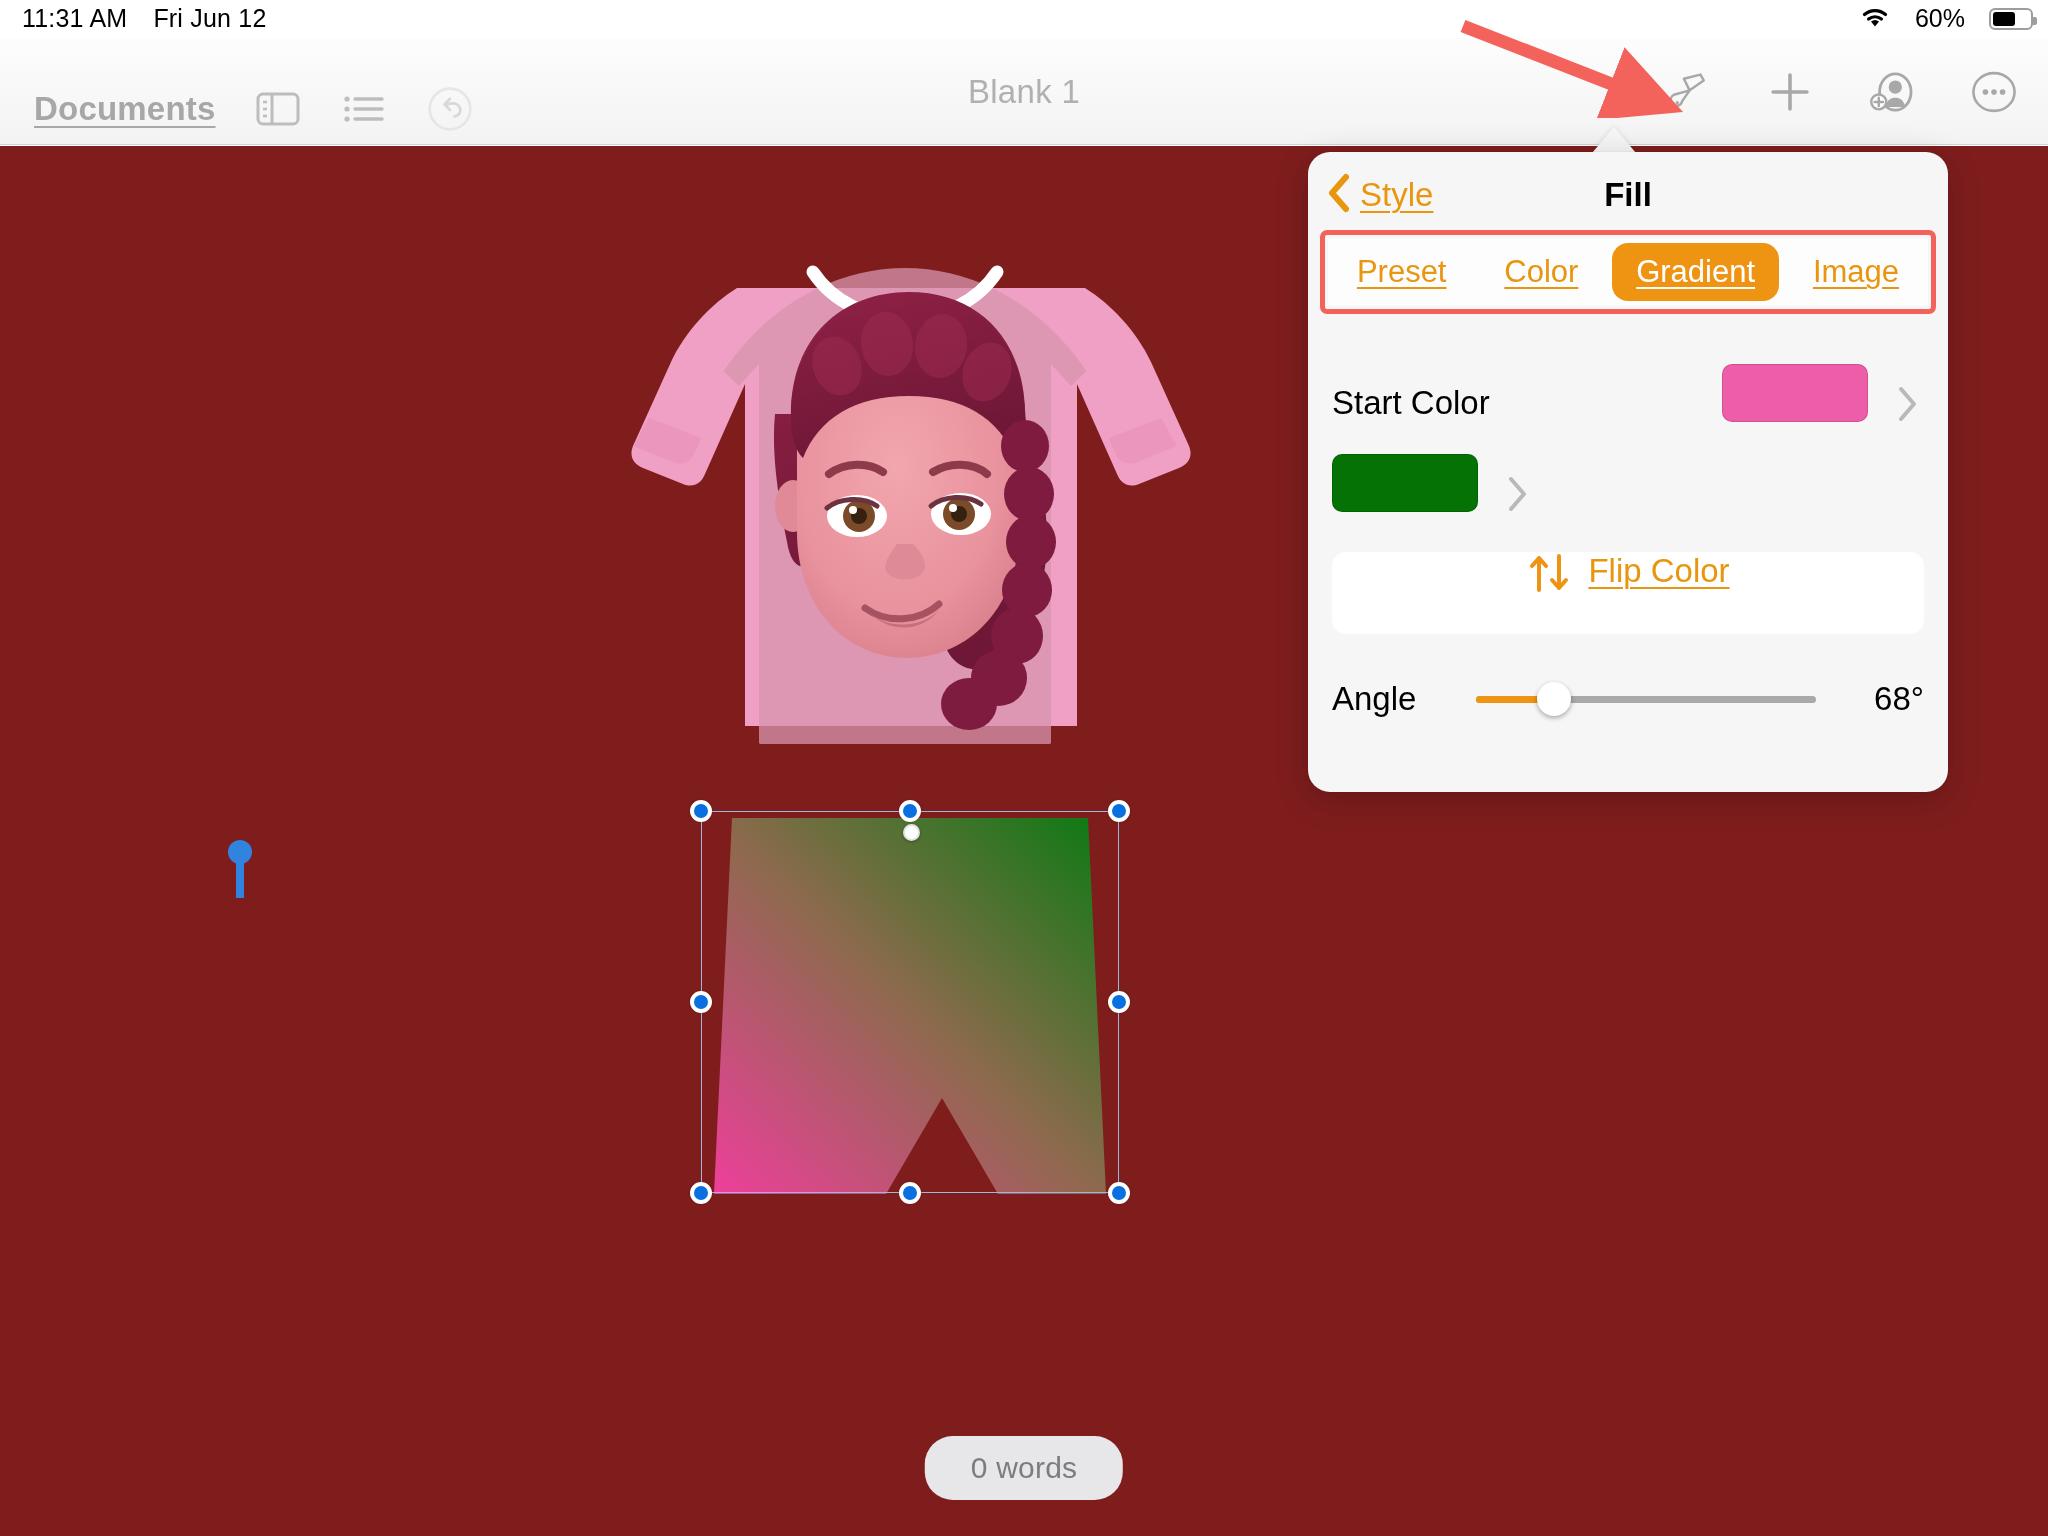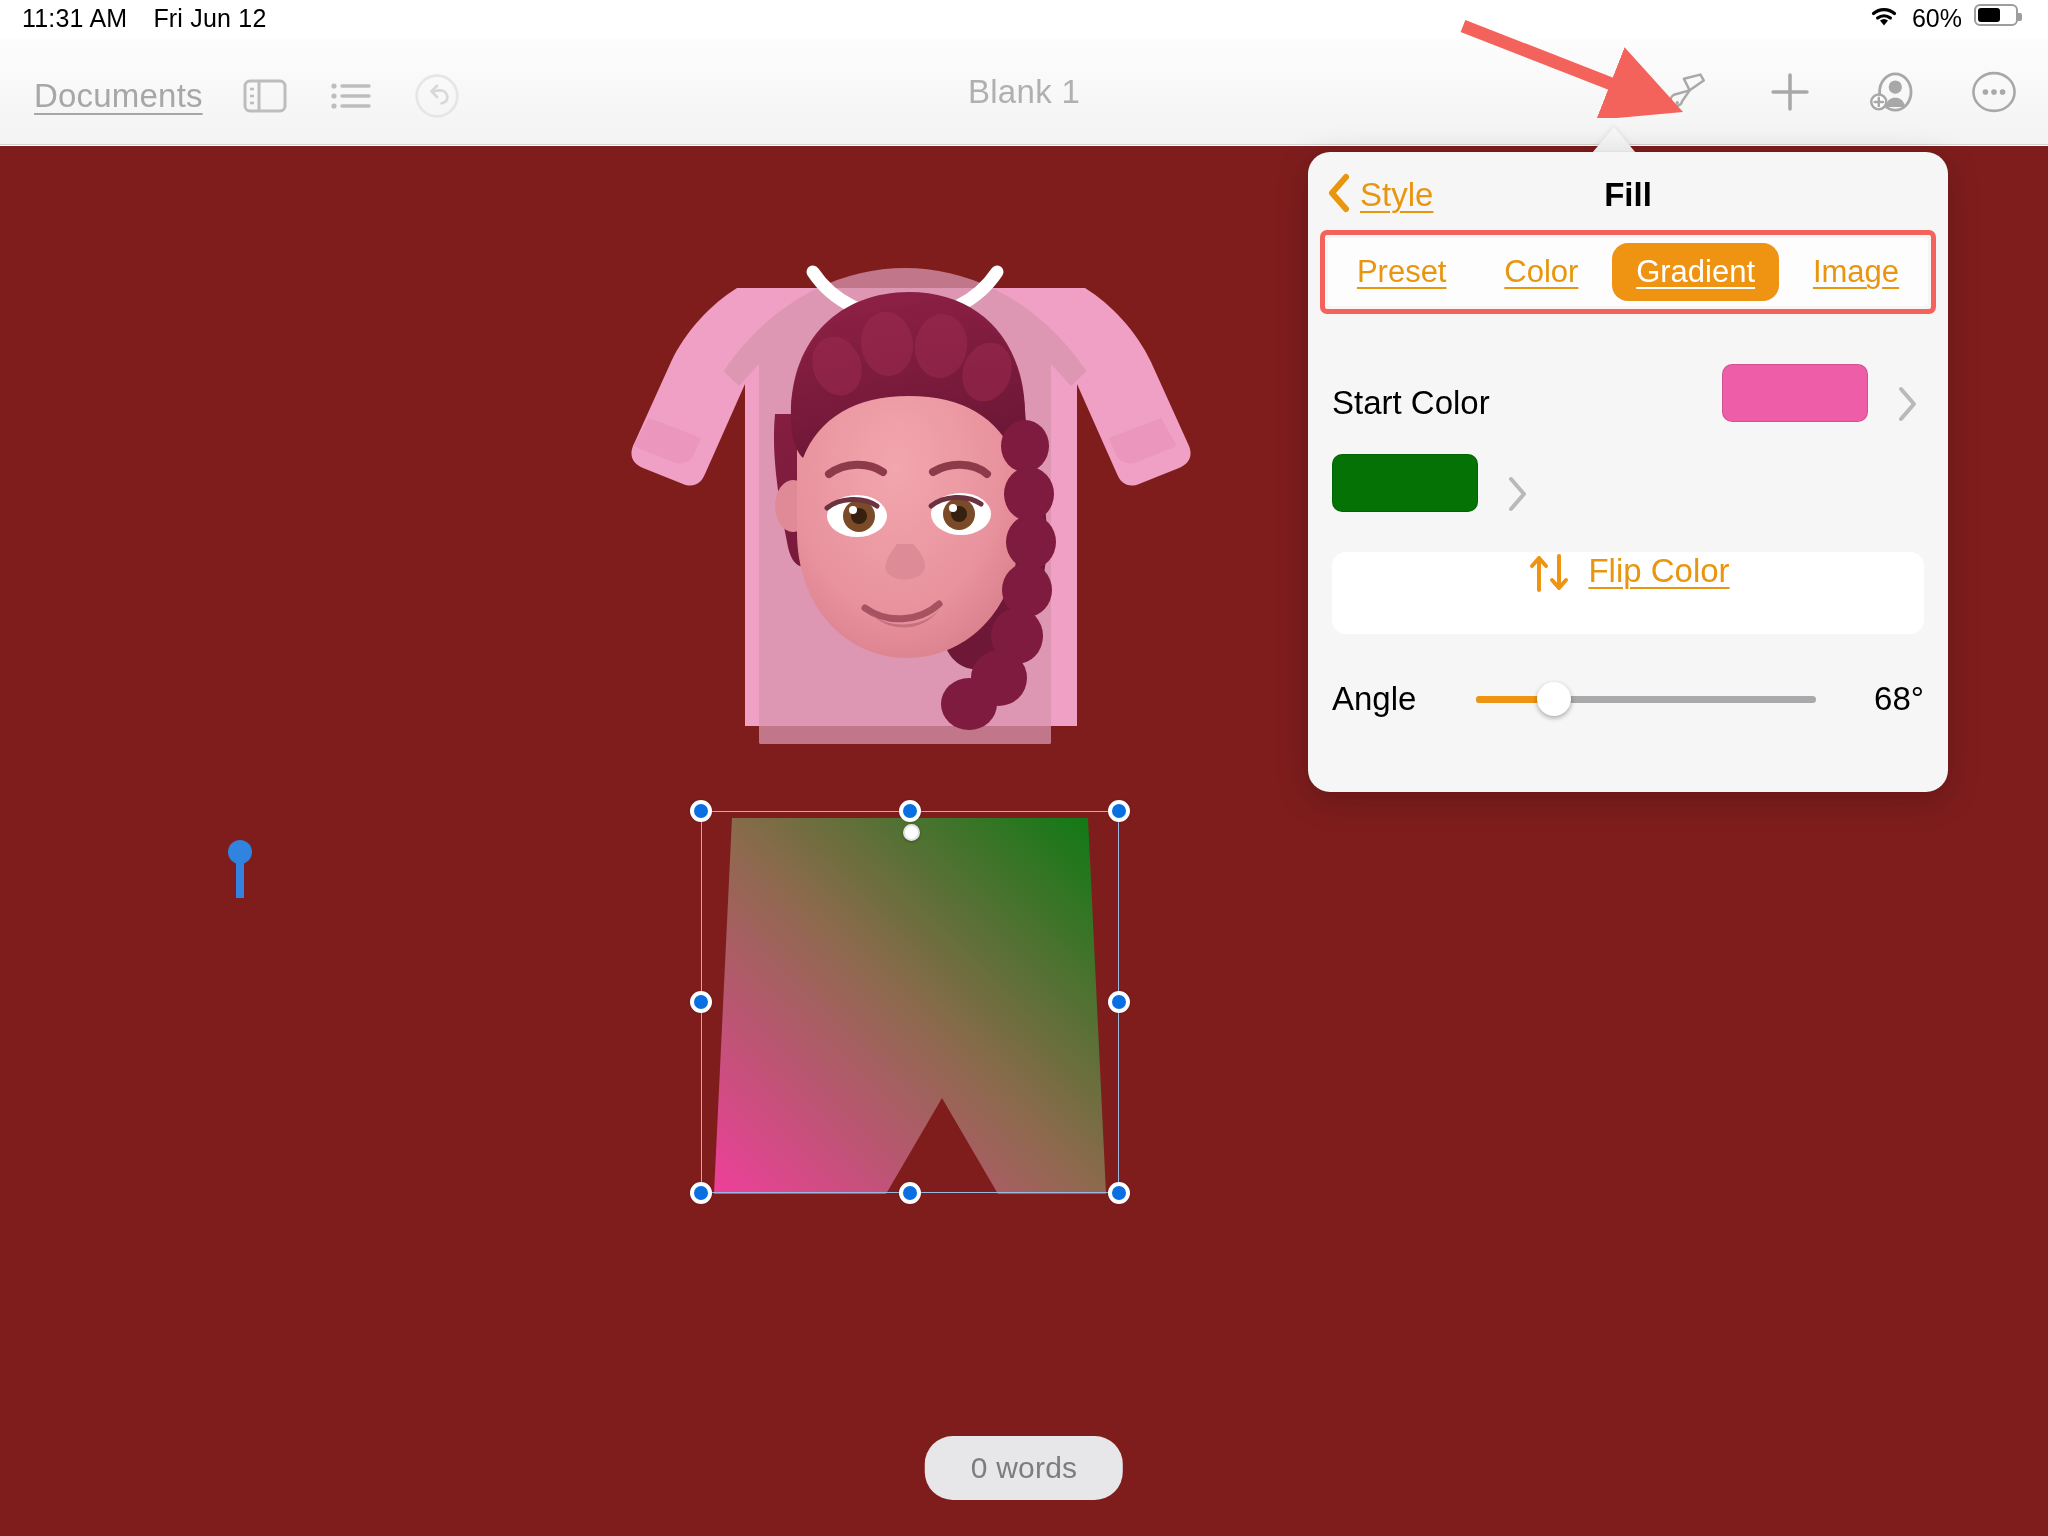--- a/index.html
+++ b/index.html
@@ -15,43 +15,43 @@
   #status-bar {
     position: absolute; left: 0; top: 0; width: 2048px; height: 38px;
     background: #ffffff;
   }
   #status-left {
     position: absolute; left: 22px; top: 4px;
     display: flex; align-items: center; gap: 26px;
     font-size: 25px; color: #000; font-weight: 500; letter-spacing: .2px;
   }
   #status-right {
-    position: absolute; right: 30px; top: 4px;
-    display: flex; align-items: flex-start; gap: 12px;
+    position: absolute; right: 15px; top: 4px;
+    display: flex; align-items: center; gap: 24px;
   }
   .battery-pct { font-size: 25px; color:#000; font-weight:500; }
   .battery-body {
     width: 44px; height: 22px; border: 2px solid #9d9d9d; border-radius: 6px;
     position: relative; display:flex; align-items:center; padding:2px;
   }
   .battery-fill { height: 100%; background:#000; border-radius:3px; }
   .battery-cap {
     position:absolute; right:-6px; top:7px; width:4px; height:8px;
     background:#9d9d9d; border-radius: 0 2px 2px 0;
   }
 
   
   #toolbar {
     position: absolute; left:0; top: 38px; width: 2048px; height: 107px;
     background: linear-gradient(180deg,#fdfdfd 0%, #f3f3f3 100%);
     border-bottom: 1px solid #d3d3d3;
   }
   #toolbar-left {
-    position:absolute; left: 34px; top: 4px; height:107px;
-    display:flex; align-items:center; gap: 38px;
+    position:absolute; left: 34px; top: 17px; height:107px;
+    display:flex; align-items:center; gap: 38px; font-weight: bold;
   }
   #docs-link {
     font-size: 33px; color:#a7a7a7; text-decoration: underline;
     text-underline-offset: 6px; text-decoration-thickness: 2px;
     cursor: pointer; letter-spacing: .2px;
   }
   .tb-icon { width: 48px; height: 48px; display:flex; align-items:center; justify-content:center; cursor:pointer; }
   #doc-title {
     position:absolute; left:0; top:0; width:2048px; height:107px;
     display:flex; align-items:center; justify-content:center;

